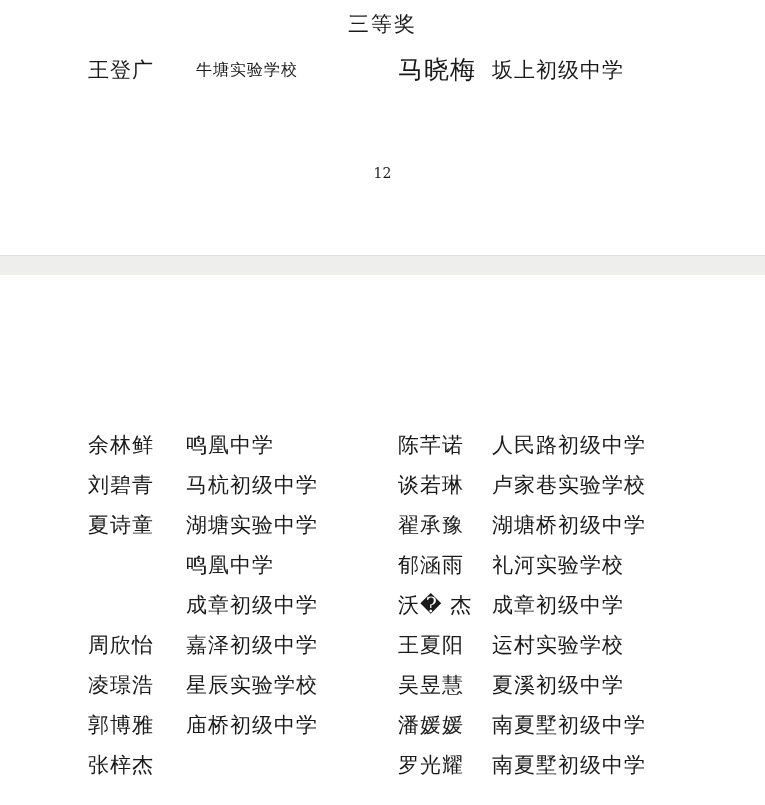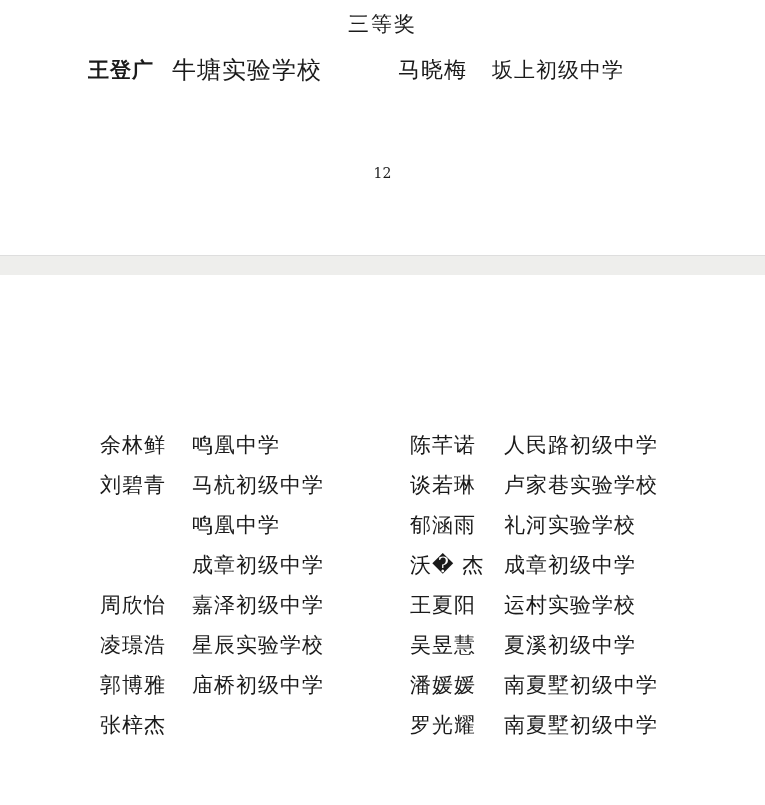--- a/index.html
+++ b/index.html
@@ -72,43 +72,42 @@
     top: 275px;
     width: 765px;
     height: 530px;
     background: #ffffff;
   }
   .name-table {
     position: absolute;
     left: 0;
     top: 150px;
     width: 688px;
-    margin-left: 12px;
   }
   .entry-row {
     position: relative;
     height: 40px;
     width: 765px;
   }
   .cell {
     position: absolute;
     font-size: 21px;
     line-height: 40px;
     letter-spacing: 1px;
     white-space: nowrap;
   }
   .c-name-left   { left: 88px; }
-  .c-school-left { left: 180px; }
+  .c-school-left { left: 186px; }
   .c-name-right  { left: 398px; }
   .c-school-right{ left: 492px; }
 
   
-  .t-name-left    { left: 88px;  font-size: 21px; line-height: 30px; position: absolute; white-space: nowrap; letter-spacing: 1px; font-weight: bold;}
-  .t-school-left  { left: 172px; font-size: 24px; line-height: 30px; position: absolute; white-space: nowrap; letter-spacing: 1px;}
-  .t-name-right   { left: 398px; font-size: 22px; line-height: 30px; position: absolute; white-space: nowrap; letter-spacing: 1px;}
+  .t-name-left    { left: 88px;  font-size: 21px; line-height: 30px; position: absolute; white-space: nowrap; letter-spacing: 1px;}
+  .t-school-left  { left: 196px; font-size: 16px; line-height: 30px; position: absolute; white-space: nowrap; letter-spacing: 1px;}
+  .t-name-right   { left: 398px; font-size: 25px; line-height: 30px; position: absolute; white-space: nowrap; letter-spacing: 1px;}
   .t-school-right { left: 492px; font-size: 21px; line-height: 30px; position: absolute; white-space: nowrap; letter-spacing: 1px;}
 </style>
 </head>
 <body>
 
 <div class="page">
 
   <div class="page-top">
     <div class="award-title">三等奖</div>
 
@@ -130,20 +129,26 @@
           <span class="cell c-name-left">余林鲜</span>
           <span class="cell c-school-left">鸣凰中学</span>
           <span class="cell c-name-right">陈芊诺</span>
           <span class="cell c-school-right">人民路初级中学</span>
         </div>
         <div class="entry-row">
           <span class="cell c-name-left">刘碧青</span>
           <span class="cell c-school-left">马杭初级中学</span>
           <span class="cell c-name-right">谈若琳</span>
           <span class="cell c-school-right">卢家巷实验学校</span>
+        </div>
+        <div class="entry-row">
+          <span class="cell c-name-left">夏诗童</span>
+          <span class="cell c-school-left">湖塘实验中学</span>
+          <span class="cell c-name-right">翟承豫</span>
+          <span class="cell c-school-right">湖塘桥初级中学</span>
         </div>
         <div class="entry-row">
           <span class="cell c-school-left">鸣凰中学</span>
           <span class="cell c-name-right">郁涵雨</span>
           <span class="cell c-school-right">礼河实验学校</span>
         </div>
         <div class="entry-row">
           <span class="cell c-school-left">成章初级中学</span>
           <span class="cell c-name-right">沃� 杰</span>
           <span class="cell c-school-right">成章初级中学</span>

